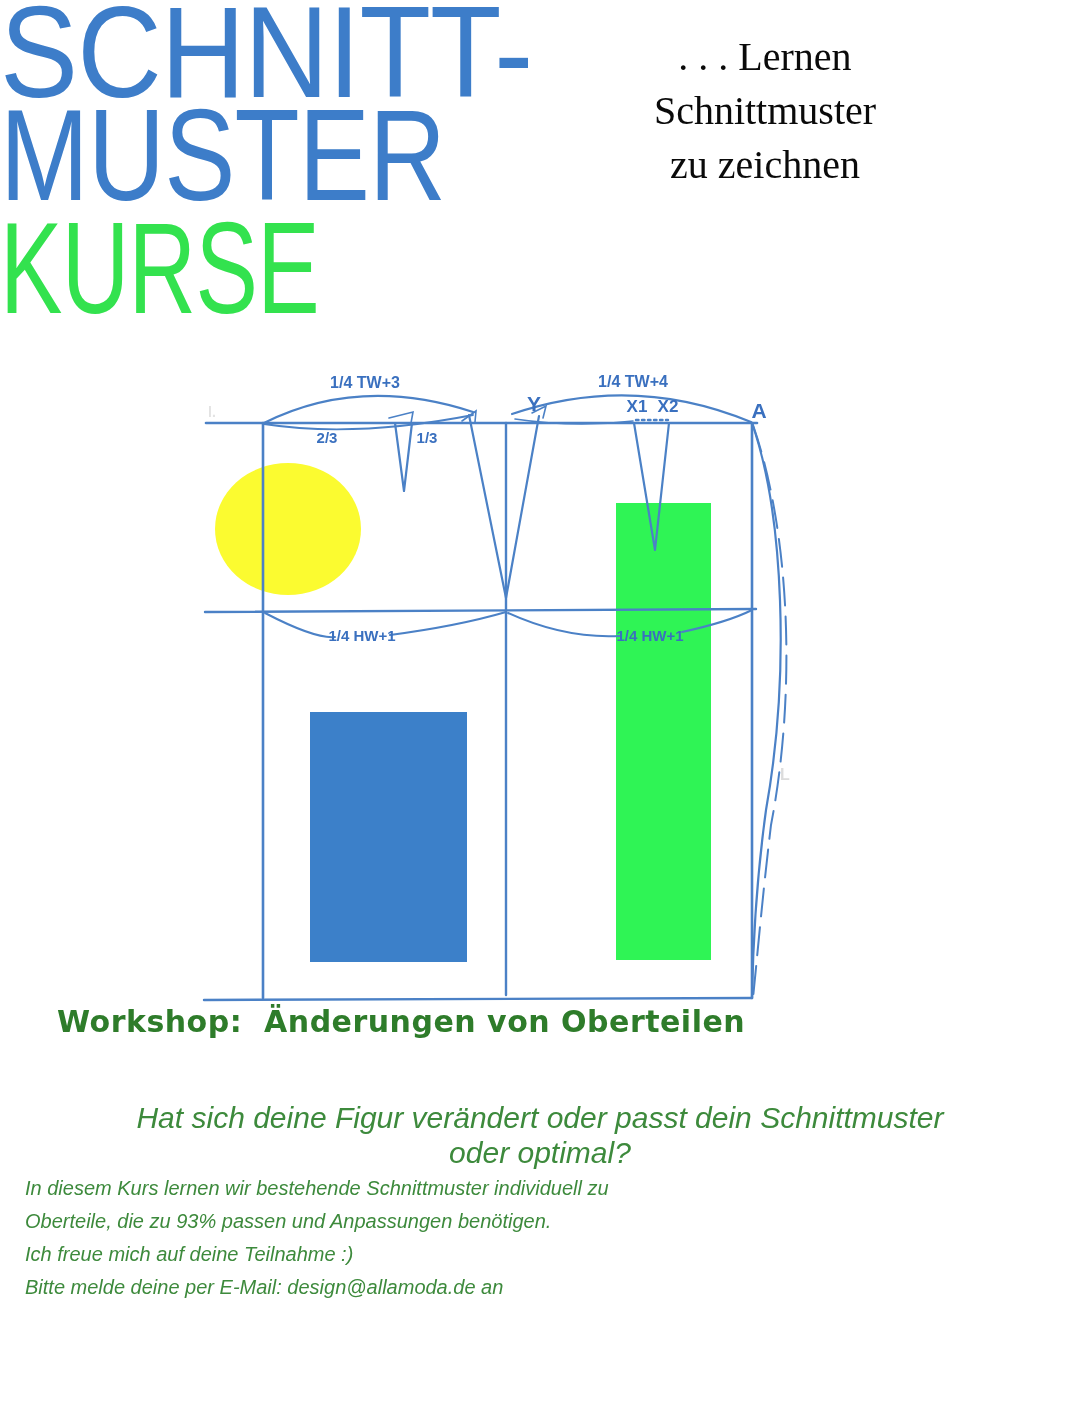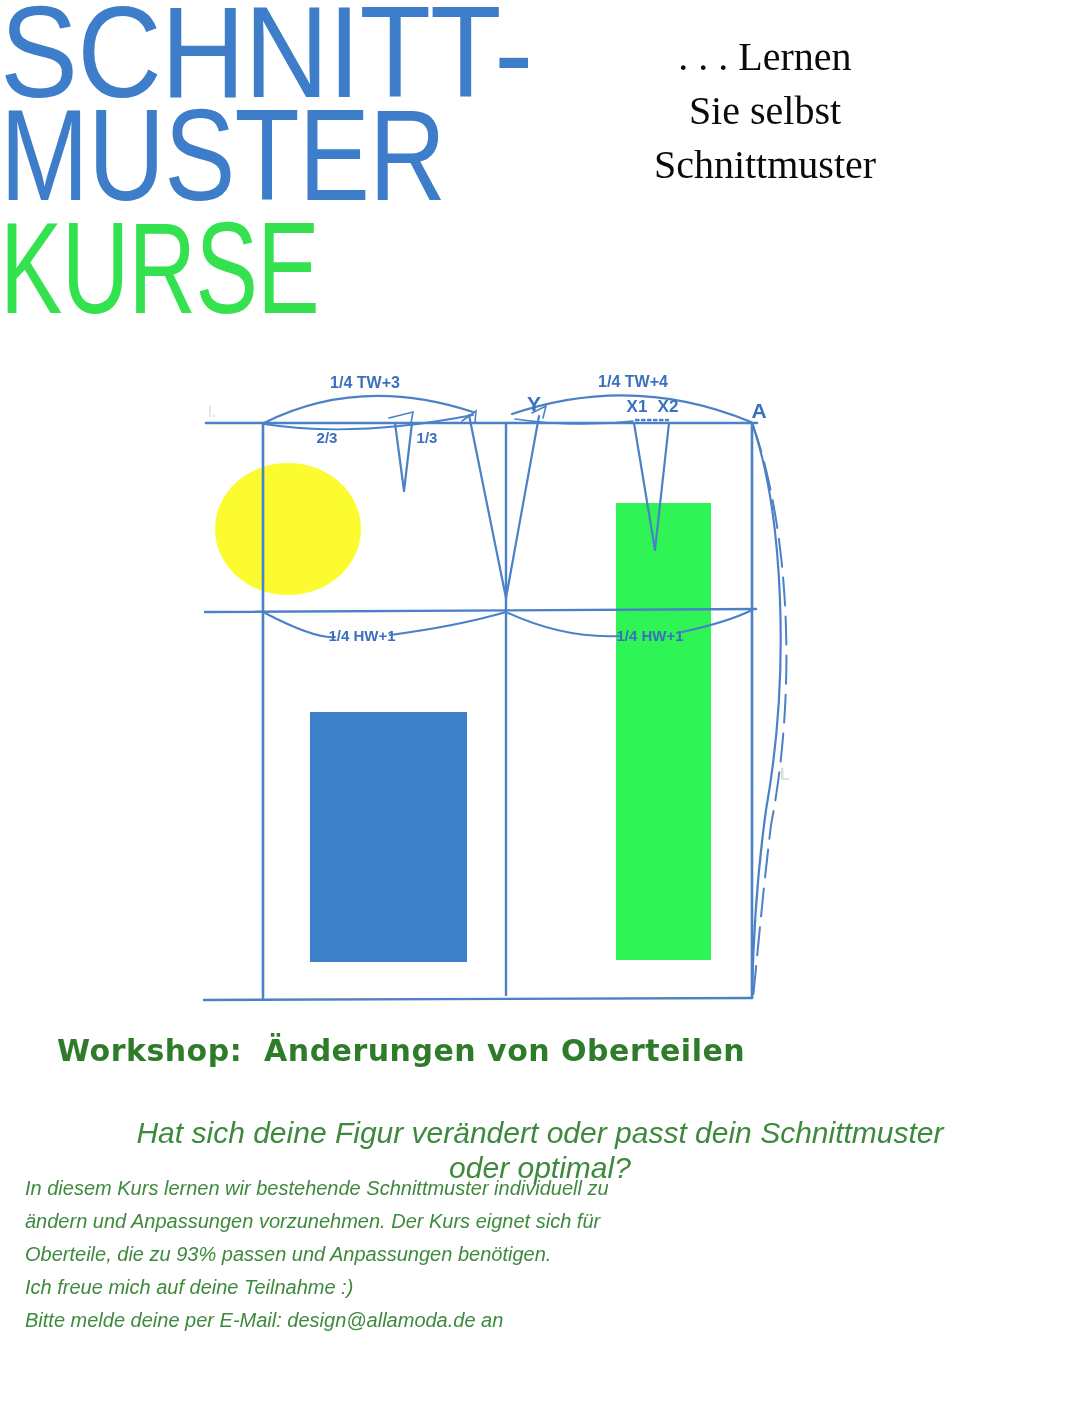--- a/index.html
+++ b/index.html
@@ -21,48 +21,48 @@
   .tagline{
     position:absolute;left:565px;top:30px;width:400px;text-align:center;
     font-family:Liberation Serif, serif;font-size:40px;line-height:54px;
     color:#0a0a0a;
   }
   
   .diagram{position:absolute;left:190px;top:355px;width:620px;height:660px;}
   .diagram text{font-family:"Liberation Sans",sans-serif;font-weight:bold;}
   
   .workshop-heading{
-    position:absolute;left:57px;top:1033px;width:1000px;
+    position:absolute;left:57px;top:1004px;width:1000px;
     font-family:"DejaVu Sans",sans-serif;font-weight:bold;font-size:30px;
     color:var(--head-green);letter-spacing:0.5px;white-space:pre;
   }
   .pitch-italic{
     position:absolute;left:25px;top:1100px;width:1030px;text-align:center;
     font-family:"Liberation Sans",sans-serif;font-style:italic;
-    font-size:30px;line-height:35px;color:var(--body-green);margin-top:15px;
+    font-size:30px;line-height:35px;color:var(--body-green);
   }
   .pitch-body{
     position:absolute;left:25px;top:1172px;width:1030px;text-align:left;
     font-family:"Liberation Sans",sans-serif;
     font-size:20px;line-height:33px;color:var(--body-green);font-style:italic;
   }
 </style>
 </head>
 <body style="--title-blue: #3d7dc9; --title-green: #33e24e; --head-green: #2e7c2a; --body-green: #3d8a3c;">
 
 <div class="title-block">
   <span class="title-line l1">SCHNITT-</span>
   <span class="title-line l2">MUSTER</span>
   <span class="title-line l3">KURSE</span>
 </div>
 
 <div class="tagline">
   <div>. . . Lernen</div>
-  <div>Sie selbst</div>
   <div>Schnittmuster</div>
+  <div>zu zeichnen</div>
 </div>
 
 <svg class="diagram" viewBox="0 0 620 660">
 
   <ellipse cx="98" cy="174" rx="73" ry="66" fill="#fbfb30"></ellipse>
   <rect x="426" y="148" width="95" height="457" fill="#2ff455"></rect>
   <rect x="120" y="357" width="157" height="250" fill="#3c80c9"></rect>
 
   <text x="590" y="425" font-size="16" fill="#dcdcdc" font-weight="normal">L</text>
   <text x="18" y="62" font-size="14" fill="#e3e3e3" font-weight="normal">l.</text>
@@ -114,17 +114,16 @@
 
 <div class="workshop-heading">Workshop:  Änderungen von Oberteilen</div>
 
 <div class="pitch-italic">
   <div>Hat sich deine Figur verändert oder passt dein Schnittmuster</div>
   <div>oder optimal?</div>
 </div>
 
 <div class="pitch-body">
   <div>In diesem Kurs lernen wir bestehende Schnittmuster individuell zu</div>
-  <div>ändern und Anpassungen vorzunehmen. Der Kurs eignet sich für</div>
   <div>Oberteile, die zu 93% passen und Anpassungen benötigen.</div>
   <div>Ich freue mich auf deine Teilnahme :)</div>
   <div>Bitte melde deine per E-Mail: design@allamoda.de an</div>
 </div>
 
 </body></html>

